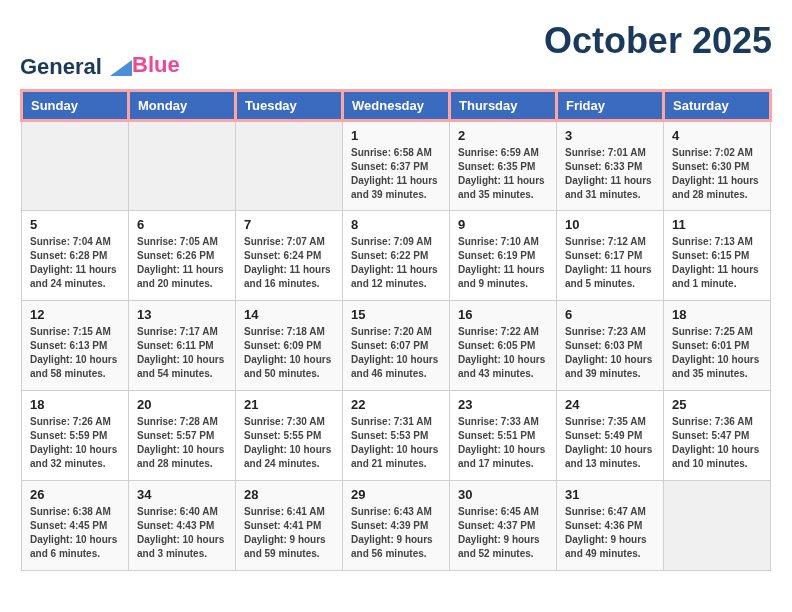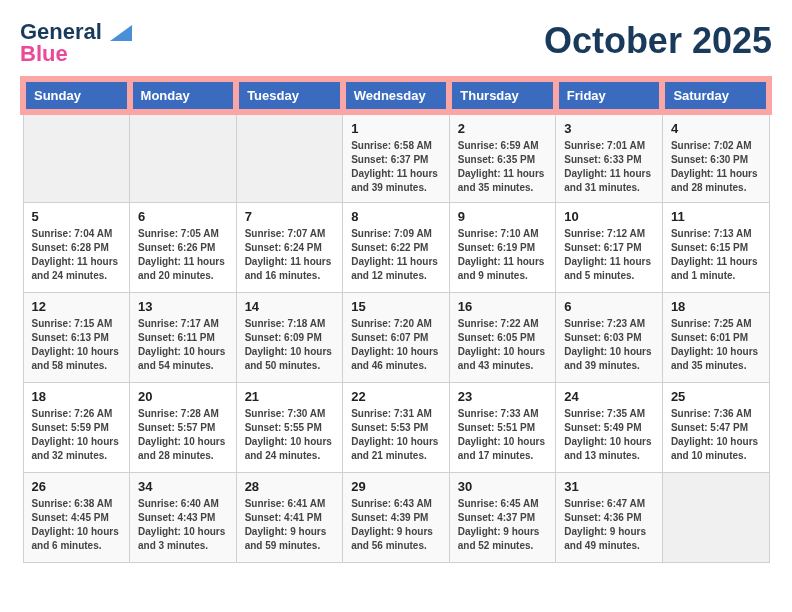--- a/index.html
+++ b/index.html
@@ -11,22 +11,23 @@
       padding: 20px;
     }
     .header-section {
       display: flex;
       justify-content: space-between;
       align-items: flex-start;
       margin-bottom: 10px;
     }
     .logo {
       display: flex;
-      flex-direction: column;
+      flex-direction: row;
       align-items: flex-start;
+      margin-top: 35px;
     }
     .logo-wrapper {
       display: flex;
       align-items: center;
     }
     .title-section {
       text-align: center;
     }
     .month-title {
       font-size: 36px;
@@ -42,21 +43,21 @@
       border-collapse: collapse;
       table-layout: fixed;
     }
     .calendar th {
       background-color: #3a6bbf;
       color: white;
       text-align: left;
       padding: 6px 8px;
       font-size: 13px;
       font-weight: bold;
-      border: 6px solid #fca5a5;
+      border: 3px solid #fca5a5;
     }
     .calendar td {
       vertical-align: top;
       padding: 6px 8px;
       font-size: 10.5px;
       color: #333;
       border: 1px solid #d0d0d0;
       height: 90px;
       background: #fff;
     }

